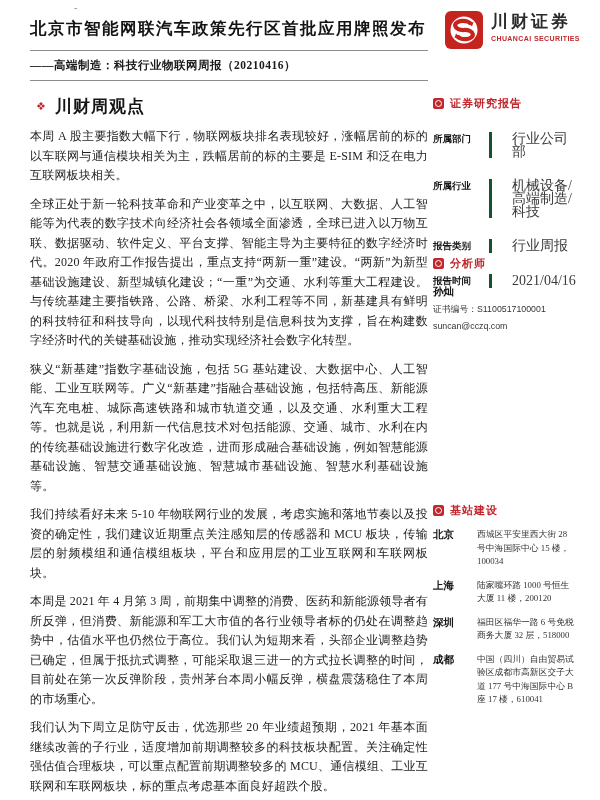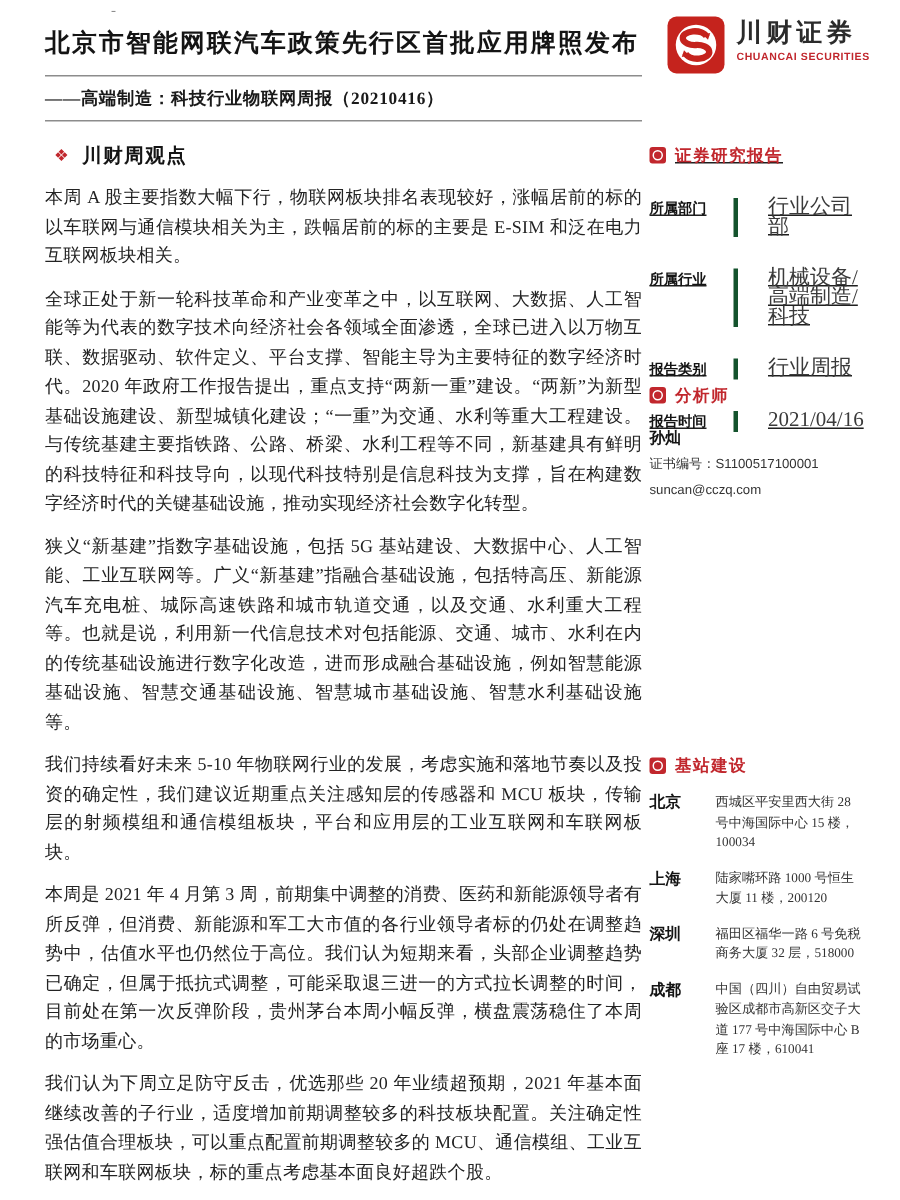--- a/index.html
+++ b/index.html
@@ -8,21 +8,21 @@
   
   .main-col{position:absolute;left:30px;top:10px;width:398px;}
   .artifact{position:absolute;left:74px;top:2px;color:#8d8d8d;font-size:10px;}
   .doc-title{font-size:16.5px;font-weight:bold;letter-spacing:1.5px;line-height:26px;
              color:#141414;margin:6px 0 0 0;}
   .rule{border:none;border-top:1px solid #8c8c8c;margin:8px 0 0 0;height:0;}
   .doc-subtitle{font-size:11.5px;font-weight:bold;letter-spacing:.5px;
                 margin:7px 0 7px 0;color:#1a1a1a;}
   .section-head{display:flex;align-items:center;gap:9px;margin:14px 0 2px 6px;}
   .diamond{color:#c1272d;font-size:11px;line-height:11px;}
-  .section-title{font-size:13px;font-weight:bold;letter-spacing:1px;color:#141414;font-family:Liberation Serif, serif;}
+  .section-title{font-size:17px;font-weight:bold;letter-spacing:1px;color:#141414;font-family:Liberation Serif, serif;}
   .body-par{font-size:12px;line-height:19.5px;text-align:justify;margin:9px 0 0 0;
             color:#232323;font-weight:500;letter-spacing:.2px;}
   
   .logo{position:absolute;left:444px;top:10px;display:flex;align-items:flex-start;gap:7px;}
   .logo-text .cn{font-size:17px;font-weight:bold;letter-spacing:3px;color:#2b2b2b;
                  font-family:"Liberation Serif", serif;}
   .logo-text .en{font-size:7px;font-weight:bold;color:#c1272d;letter-spacing:.4px;
                  font-family:"Liberation Sans", sans-serif;margin-top:2px;}
   
   .sidebar{position:absolute;left:433px;top:96px;width:144px;font-family:"Liberation Serif", serif;}
@@ -79,21 +79,21 @@
     <p class="body-par">狭义“新基建”指数字基础设施，包括 5G 基站建设、大数据中心、人工智能、工业互联网等。广义“新基建”指融合基础设施，包括特高压、新能源汽车充电桩、城际高速铁路和城市轨道交通，以及交通、水利重大工程等。也就是说，利用新一代信息技术对包括能源、交通、城市、水利在内的传统基础设施进行数字化改造，进而形成融合基础设施，例如智慧能源基础设施、智慧交通基础设施、智慧城市基础设施、智慧水利基础设施等。</p>
     <p class="body-par">我们持续看好未来 5-10 年物联网行业的发展，考虑实施和落地节奏以及投资的确定性，我们建议近期重点关注感知层的传感器和 MCU 板块，传输层的射频模组和通信模组板块，平台和应用层的工业互联网和车联网板块。</p>
     <p class="body-par">本周是 2021 年 4 月第 3 周，前期集中调整的消费、医药和新能源领导者有所反弹，但消费、新能源和军工大市值的各行业领导者标的仍处在调整趋势中，估值水平也仍然位于高位。我们认为短期来看，头部企业调整趋势已确定，但属于抵抗式调整，可能采取退三进一的方式拉长调整的时间，目前处在第一次反弹阶段，贵州茅台本周小幅反弹，横盘震荡稳住了本周的市场重心。</p>
     <p class="body-par">我们认为下周立足防守反击，优选那些 20 年业绩超预期，2021 年基本面继续改善的子行业，适度增加前期调整较多的科技板块配置。关注确定性强估值合理板块，可以重点配置前期调整较多的 MCU、通信模组、工业互联网和车联网板块，标的重点考虑基本面良好超跌个股。</p>
     <p class="body-par">相关标的：士兰微、歌尔股份、中颖电子、硕贝德、移为通信、日海智能、广和通、紫光国微、三川智慧、新天科技、宝信软件、用友网络、路畅科技和鸿泉物联等。</p>
 
   </div>
 
   <div class="sidebar">
 
-    <div class="side-sec" style="top:0;text-decoration:underline;">
+    <div class="side-sec" style="top:0;">
       <div class="side-head">
         <span class="sq-icon">
             <span></span>
           </span>
         <span class="side-title">证券研究报告</span>
       </div>
       <div class="meta-row">
         <span class="meta-label">所属部门</span>
         <span class="meta-value">行业公司部</span>
       </div>

